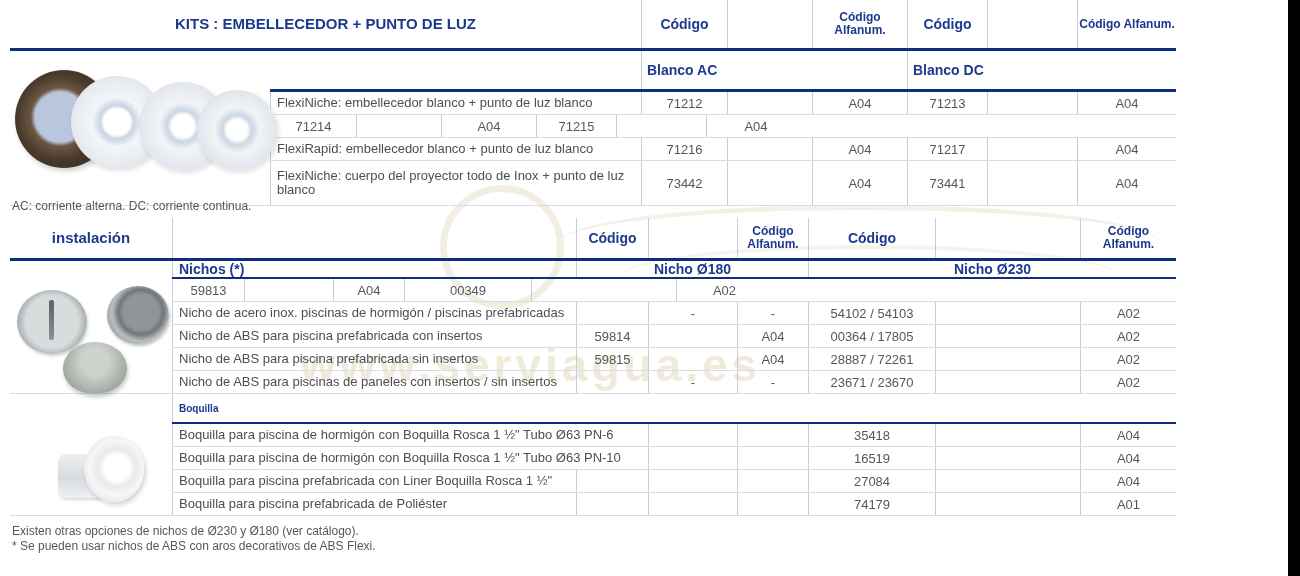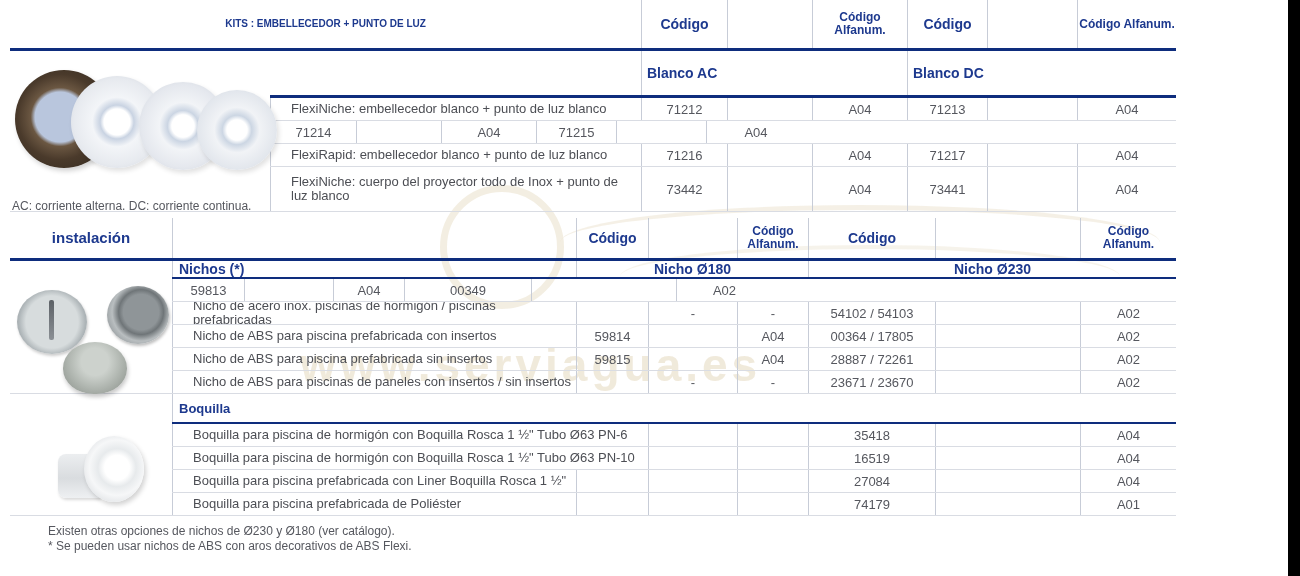--- a/index.html
+++ b/index.html
@@ -22,41 +22,41 @@
   #t1{top:0;width:1166px;}
   #t2{top:218px;width:1166px;}
   .row{display:flex;}
   .cell{box-sizing:border-box;display:flex;align-items:center;overflow:hidden;}
   .vl{border-left:1px solid var(--divider,#c7ccd7);}
   .rb{border-bottom:1px solid var(--row-line,#d9dce3);}
   .hr-n{height:3px;background:var(--navy-line,#0e2d7d);}
   .hr-n2{height:2px;background:var(--navy-line,#0e2d7d);}
   .hr-g{height:1px;background:var(--row-line,#d9dce3);}
   .num{justify-content:center;text-align:right;color:var(--txt-grey,#55575e);font-size:13px;}
-  .desc{color:var(--desc-grey,#4c4e54);font-size:13px;line-height:14px;padding-left:20px;padding-right:4px;}
+  .desc{color:var(--desc-grey,#4c4e54);font-size:13px;line-height:14px;padding-left:6px;padding-right:4px;}
   .hc{justify-content:center;text-align:center;color:var(--navy,#1d398e);font-weight:bold;font-size:14px;line-height:14px;}
   .hc-sm{font-size:12px;line-height:13px;}
   .grp{color:var(--navy,#1d398e);font-weight:bold;font-size:14px;padding-left:5px;}
   .grpc{justify-content:center;text-align:center;color:var(--navy,#1d398e);font-weight:bold;font-size:14px;}
   .sect{color:var(--navy,#1d398e);font-weight:bold;font-size:14px;padding-left:6px;}
-  .sect-big{font-size:13px;}
+  .sect-big{font-size:10px;}
 
   
   .w631{width:631px}.w371{width:371px}.w86{width:86px}.w85{width:85px}.w95{width:95px}
   .w80{width:80px}.w90{width:90px}.w99{width:99px}.w266{width:266px}.w269{width:269px}
   .w162{width:162px}.w404{width:404px}.w72{width:72px}.w89{width:89px}.w71{width:71px}
   .w127{width:127px}.w145{width:145px}.w96{width:96px}.w232{width:232px}.w368{width:368px}
   .w476{width:476px}
   .ml260{margin-left:260px}.ml162{margin-left:162px}
-  .h48{height:48px}.h40{height:40px}.h30{height:44px}.h27{height:16px}
+  .h48{height:48px}.h40{height:40px}.h30{height:38px}.h27{height:16px}
   .h22{height:22px}.h44{height:44px}.h28{height:28px}
 
   .note{position:absolute;left:12px;font-size:12px;color:var(--txt-grey,#55575e);z-index:1;}
   #t1-note{top:199px;}
-  #footnotes{top:524px;line-height:15px;margin-left:36px;}
+  #footnotes{top:524px;line-height:15px;}
 
   
   .photo{position:absolute;z-index:2;}
   .kits-photo{left:15px;top:56px;width:250px;height:142px;}
   .kp{position:absolute;border-radius:50%;}
   .kp1{left:0;top:14px;width:98px;height:98px;
        background:radial-gradient(circle at 46% 48%, #b9c6dd 0 34%, #6b5742 40%, #4a3a2b 58%, #3c3024 78%, #554739 100%);
        box-shadow:2px 3px 5px rgba(0,0,0,.18);}
   .kp2{left:56px;top:20px;width:92px;height:92px;
        background:radial-gradient(circle, #ffffff 0 20%, #c9d3e2 26%, #f3f5f8 38%, #e7eaef 66%, #d2d7df 88%, #c6cbd4 100%);
@@ -93,21 +93,21 @@
 
 <div class="page">
 
   <div class="wm wm-circle"></div>
   <div class="wm wm-arc"></div>
   <div class="wm wm-arc2"></div>
   <div class="wm wm-text">www.serviagua.es</div>
 
   <div id="t1" class="t">
     <div class="row h48">
-      <div class="cell w631 hc" style="font-size:10px;">KITS : EMBELLECEDOR + PUNTO DE LUZ</div>
+      <div class="cell w631 hc" style="font-size:15px;">KITS : EMBELLECEDOR + PUNTO DE LUZ</div>
       <div class="cell w86 vl hc">Código</div>
       <div class="cell w85 vl"></div>
       <div class="cell w95 vl hc hc-sm">Código Alfanum.</div>
       <div class="cell w80 vl hc">Código</div>
       <div class="cell w90 vl"></div>
       <div class="cell w99 vl hc hc-sm">Código Alfanum.</div>
     </div>
     <div class="hr-n"></div>
     <div class="row h30">
       <div class="cell w631"></div>

